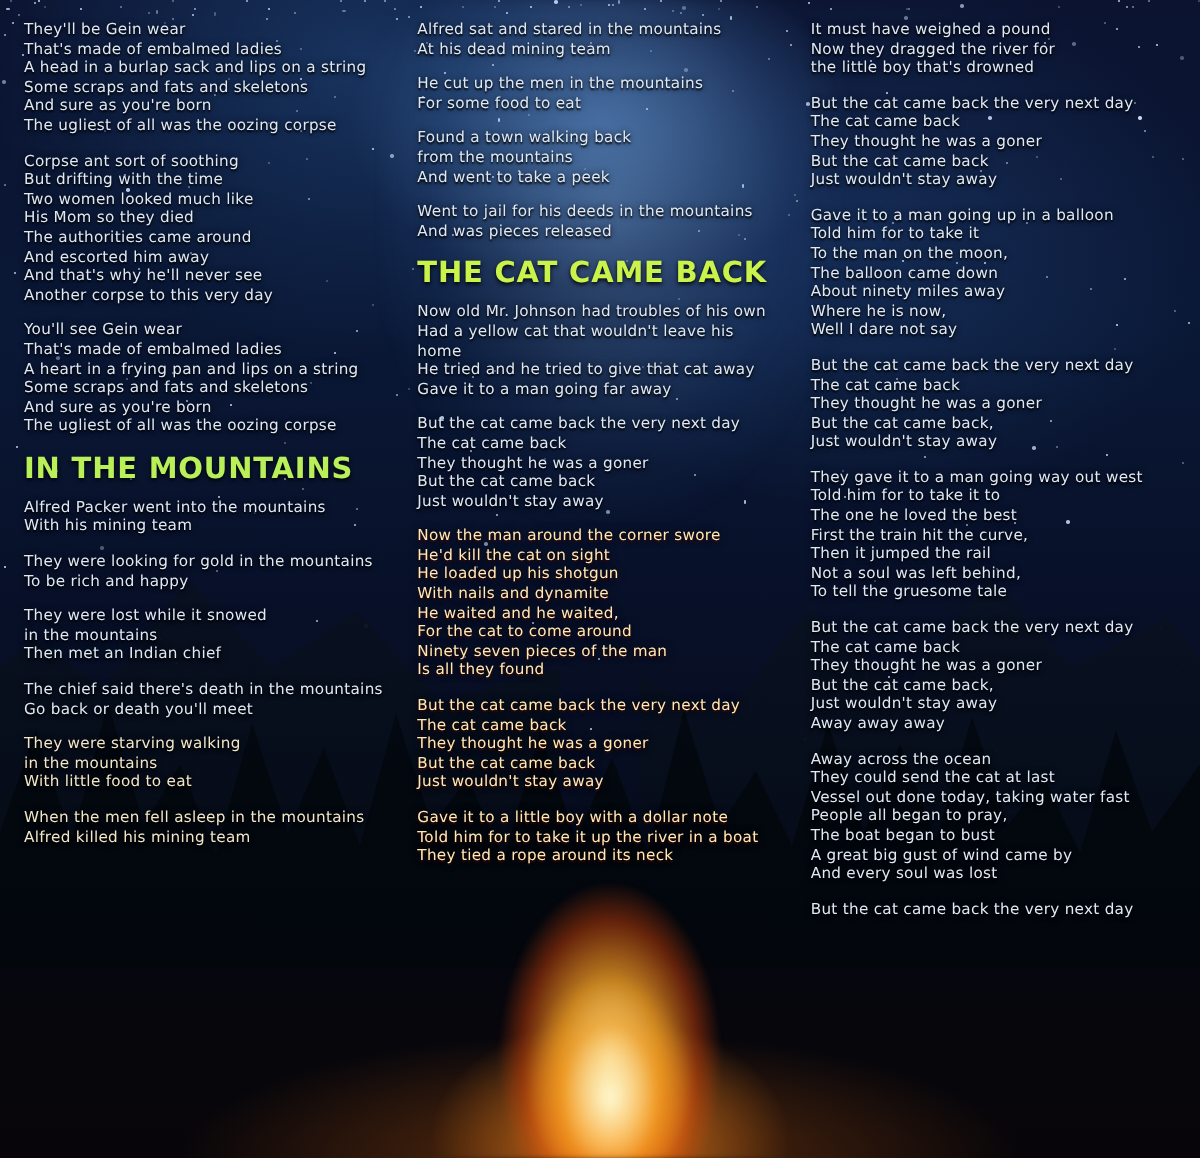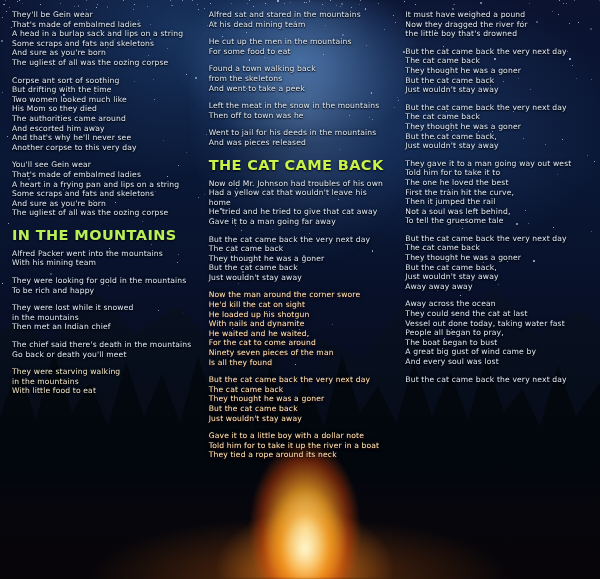--- a/index.html
+++ b/index.html
@@ -402,31 +402,31 @@
       <p>They were looking for gold in the mountains
 To be rich and happy</p>
       <p>They were lost while it snowed
 in the mountains
 Then met an Indian chief</p>
       <p>The chief said there's death in the mountains
 Go back or death you'll meet</p>
       <p class="warm">They were starving walking
 in the mountains
 With little food to eat</p>
+      <p class="warm">When the men fell asleep in the mountains
+Alfred killed his mining team</p>
     </div>
   <div class="col">
       <p>Alfred sat and stared in the mountains
 At his dead mining team</p>
       <p>He cut up the men in the mountains
 For some food to eat</p>
       <p>Found a town walking back
-from the skeletons
+from the mountains
 And went to take a peek</p>
-      <p>Left the meat in the snow in the mountains
-Then off to town was he</p>
       <p>Went to jail for his deeds in the mountains
 And was pieces released</p>
       <h2 class="song cat">THE CAT CAME BACK</h2>
       <p>Now old Mr. Johnson had troubles of his own
 Had a yellow cat that wouldn't leave his home
 He tried and he tried to give that cat away
 Gave it to a man going far away</p>
       <p>But the cat came back the very next day
 The cat came back
 They thought he was a goner
@@ -451,20 +451,27 @@
     </div>
   <div class="col">
       <p>It must have weighed a pound
 Now they dragged the river for
 the little boy that's drowned</p>
       <p>But the cat came back the very next day
 The cat came back
 They thought he was a goner
 But the cat came back
 Just wouldn't stay away</p>
+      <p>Gave it to a man going up in a balloon
+Told him for to take it
+To the man on the moon,
+The balloon came down
+About ninety miles away
+Where he is now,
+Well I dare not say</p>
       <p>But the cat came back the very next day
 The cat came back
 They thought he was a goner
 But the cat came back,
 Just wouldn't stay away</p>
       <p>They gave it to a man going way out west
 Told him for to take it to
 The one he loved the best
 First the train hit the curve,
 Then it jumped the rail

